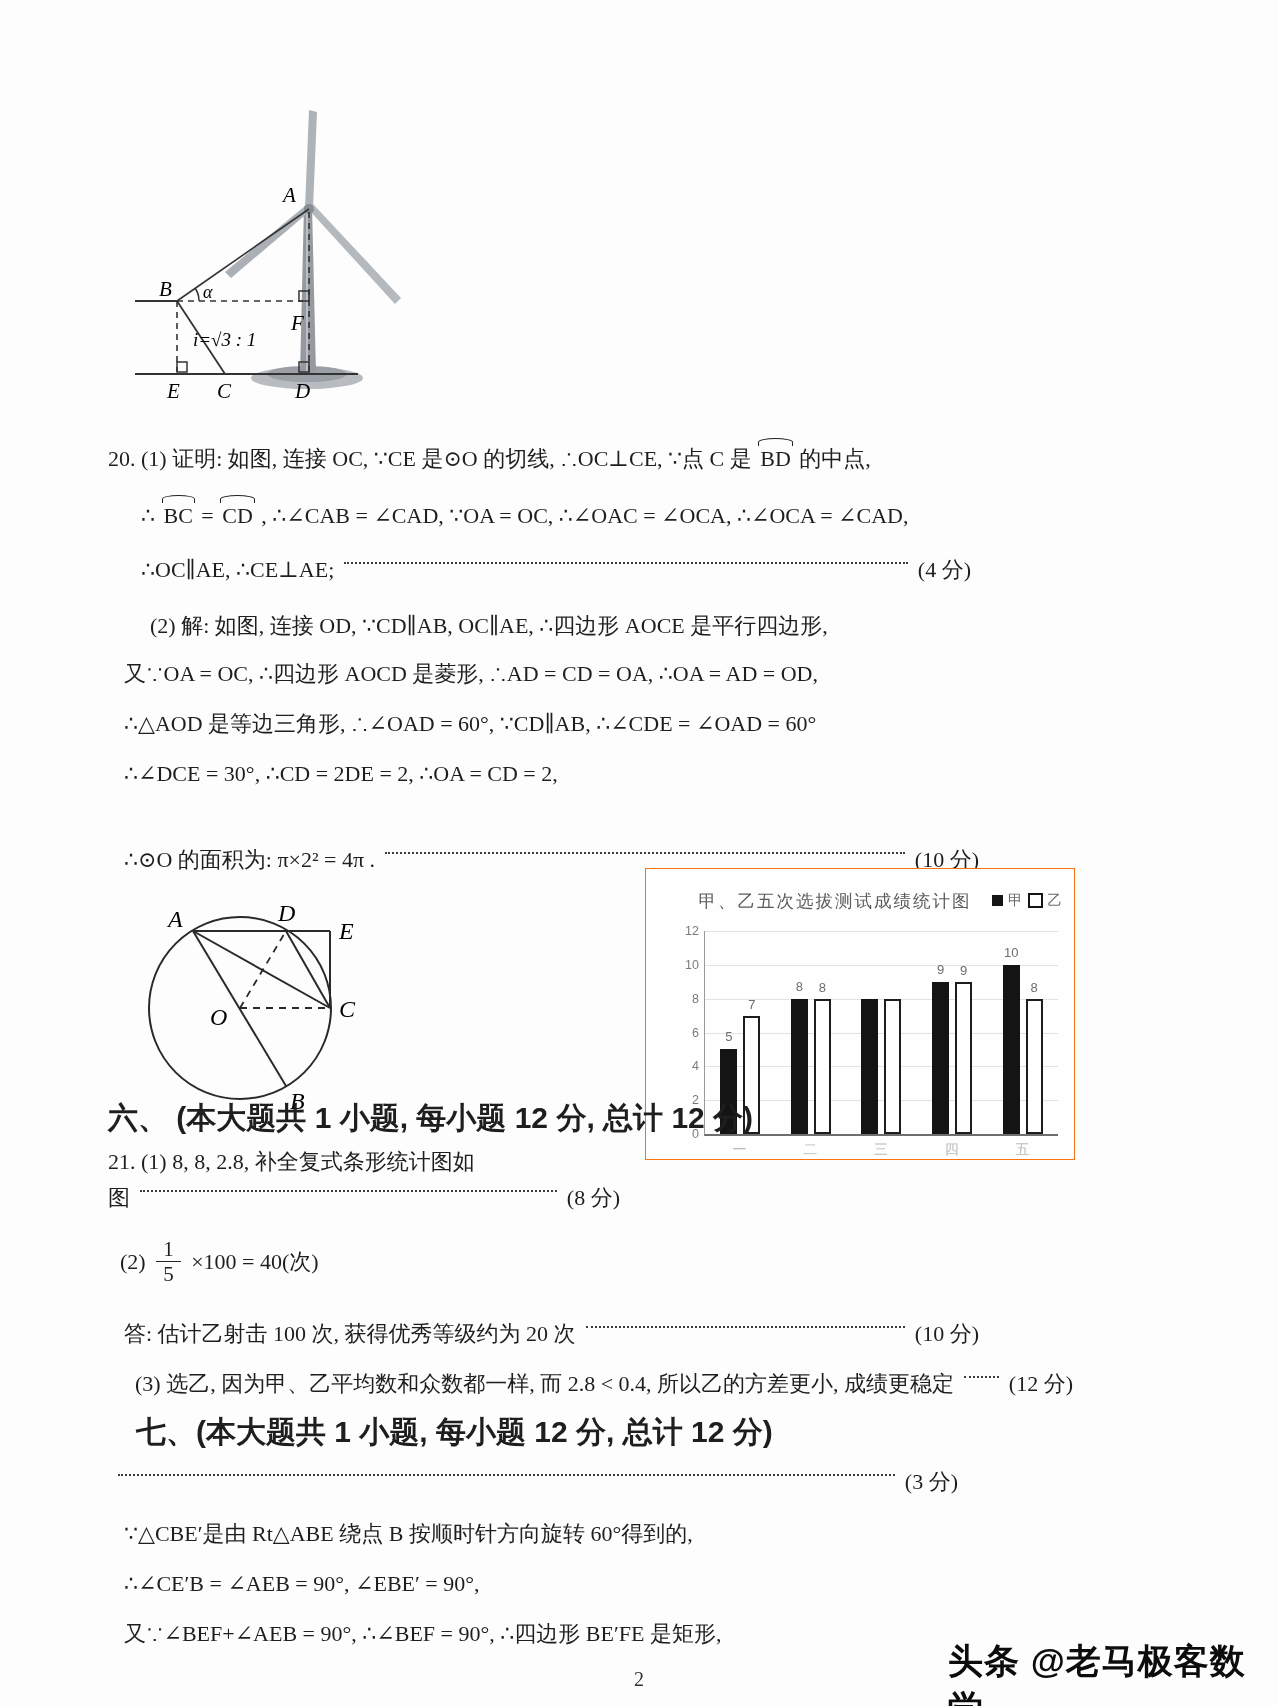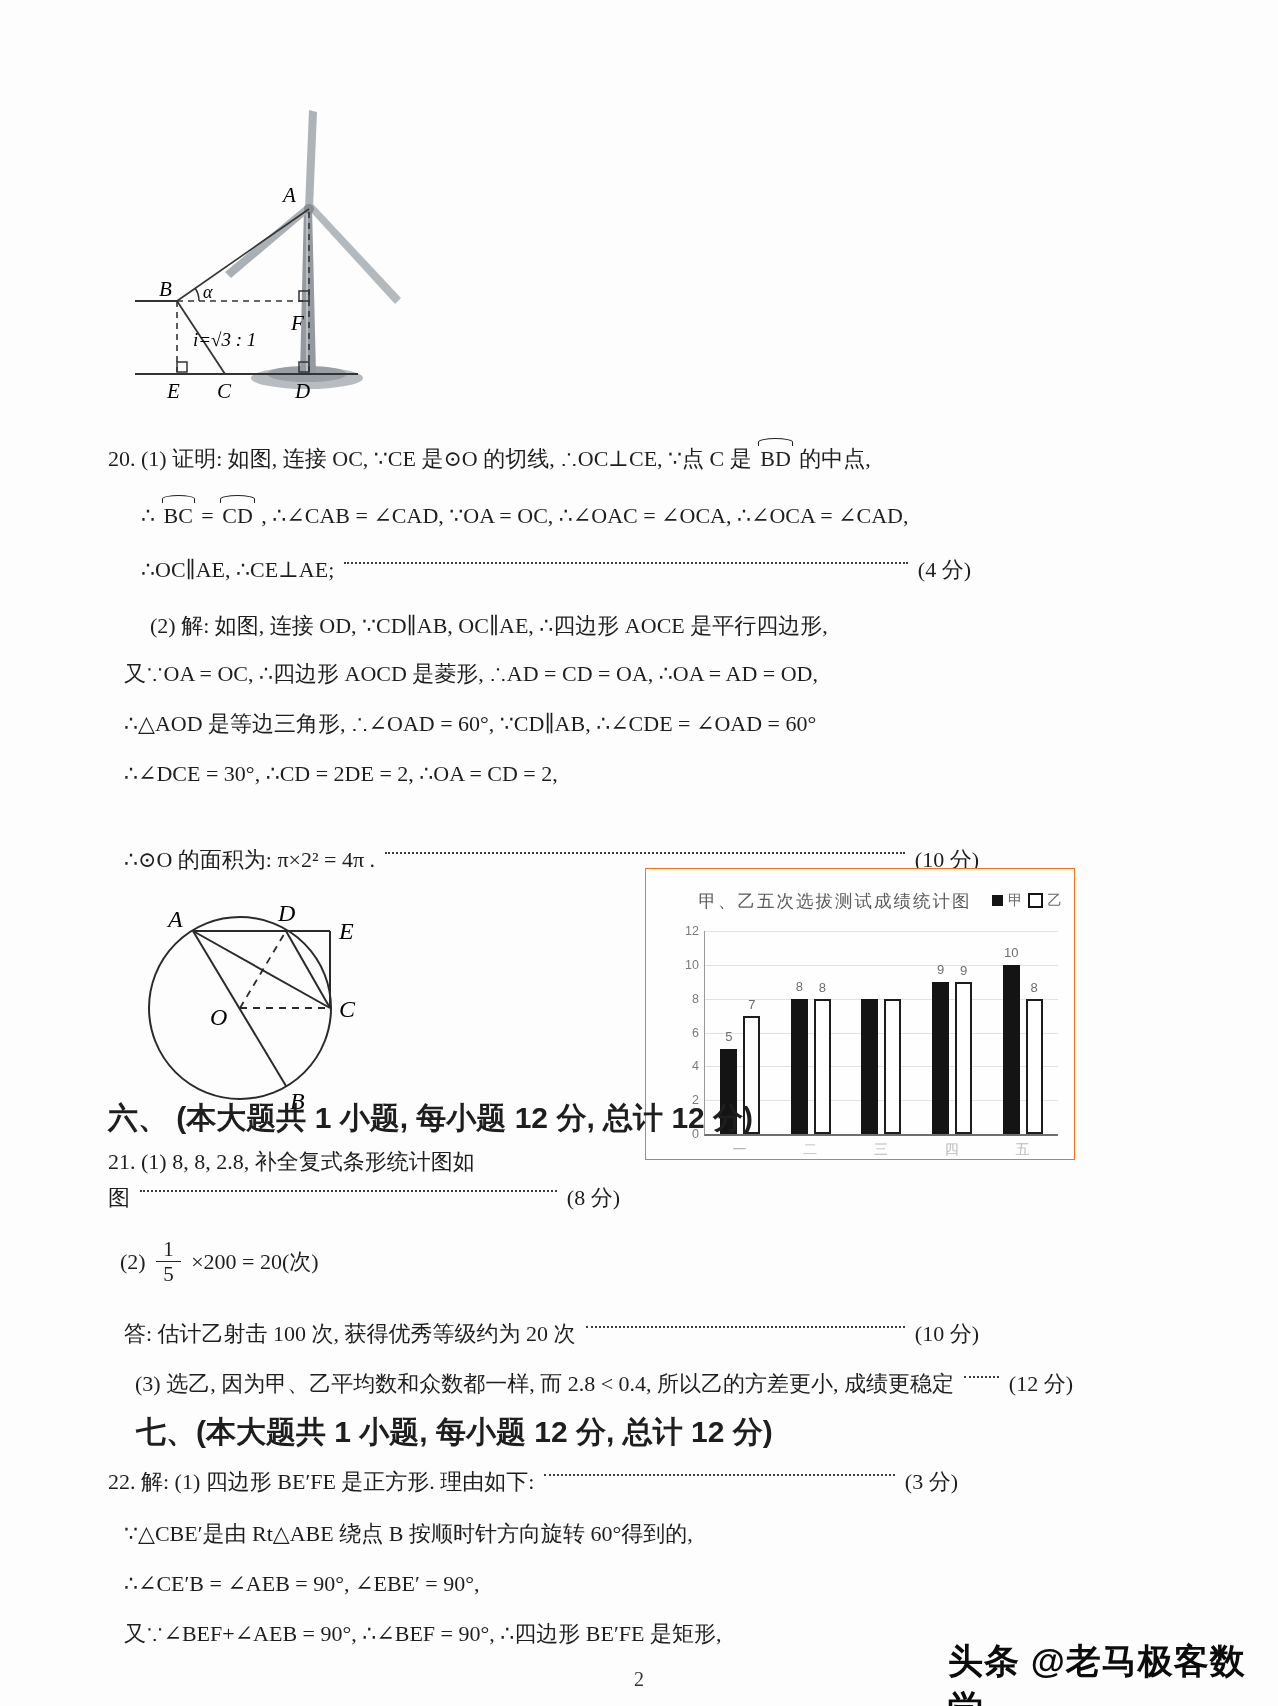--- a/index.html
+++ b/index.html
@@ -226,39 +226,38 @@
     <span class="leader"></span>
     <span class="score">(8 分)</span>
   </div>
 
   <div class="abs txt" style="left:120px;top:1240px;">
     <span>(2)</span>
     <span class="frac">
       <span class="num">1</span>
       <span class="den">5</span>
     </span>
-    <span>×200 = 20(次)</span>
+    <span>×100 = 40(次)</span>
   </div>
 
   <div class="abs txt leaderline" style="left:124px;top:1318px;width:855px;">
     <span>答: 估计乙射击 100 次, 获得优秀等级约为 20 次</span>
     <span class="leader"></span>
     <span class="score">(10 分)</span>
   </div>
 
   <div class="abs txt leaderline" style="left:135px;top:1368px;width:938px;">
     <span>(3) 选乙, 因为甲、乙平均数和众数都一样, 而 2.8 &lt; 0.4, 所以乙的方差更小, 成绩更稳定</span>
     <span class="leader"></span>
     <span class="score">(12 分)</span>
   </div>
 
   <div class="abs txt bold" style="left:136px;top:1416px;">七、(本大题共 1 小题, 每小题 12 分, 总计 12 分)</div>
 
   <div class="abs txt leaderline" style="left:108px;top:1466px;width:850px;">
-    <span>22. 解: (1) 四边形 BE′FE 是正方形. 理由如下:</span>
     <span class="leader"></span>
     <span class="score">(3 分)</span>
   </div>
 
   <div class="abs txt" style="left:124px;top:1518px;">∵△CBE′是由 Rt△ABE 绕点 B 按顺时针方向旋转 60°得到的,</div>
   <div class="abs txt" style="left:124px;top:1568px;">∴∠CE′B = ∠AEB = 90°,  ∠EBE′ = 90°,</div>
   <div class="abs txt" style="left:124px;top:1618px;">又∵∠BEF+∠AEB = 90°, ∴∠BEF = 90°, ∴四边形 BE′FE 是矩形,</div>
 
   <div class="abs watermark" style="left:948px;top:1638px;">头条 @老马极客数学</div>
   <div class="abs pagenum" style="top:1668px;">2</div>

